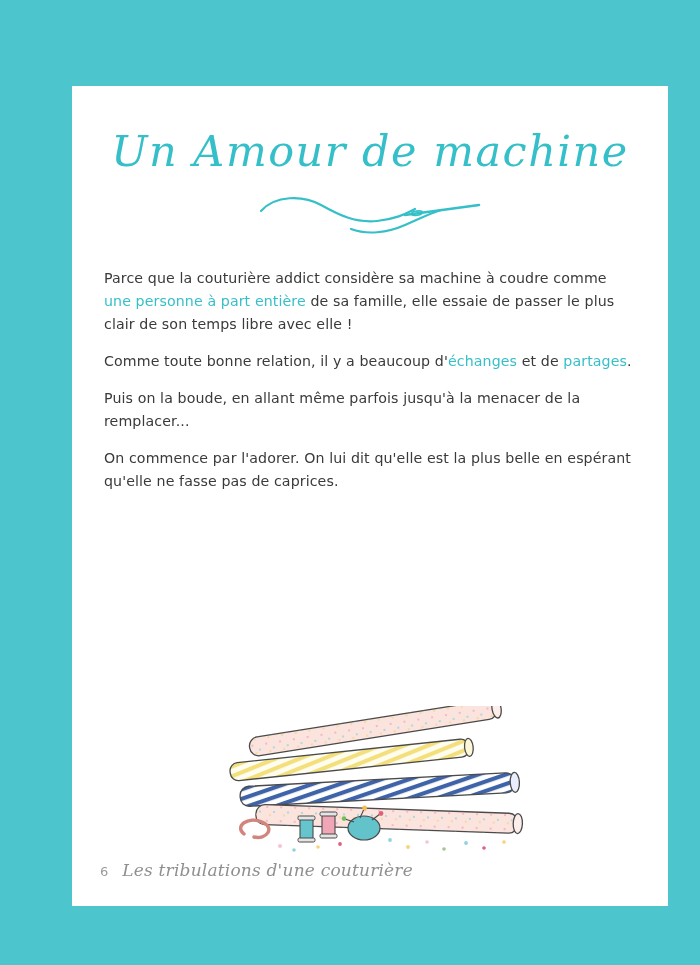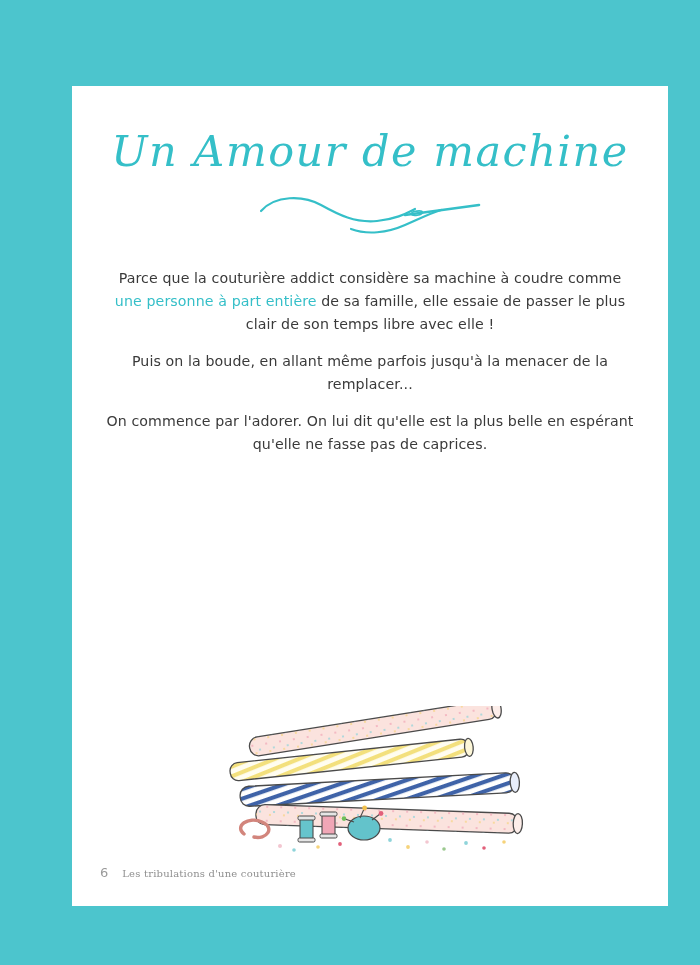--- a/index.html
+++ b/index.html
@@ -49,21 +49,20 @@
   .body-text {
     margin: 26px 32px 0 32px;
     color: #3a3a3a;
     font-family: "DejaVu Sans", sans-serif;
     font-size: 14.2px;
     line-height: 1.62;
     letter-spacing: 0.1px;
   }
   .body-text p {
     margin: 0 0 14px 0;
-    text-align: center;
   }
   .hl {
     color: #35bfc8;
   }
 
   
   .illustration {
     position: absolute;
     left: 150px;
     top: 620px;
@@ -81,21 +80,22 @@
     gap: 14px;
     color: #8a8a8a;
   }
   .folio {
     font-family: "DejaVu Sans", sans-serif;
     font-size: 13px;
     color: #9a9a9a;
   }
   .running-head {
     font-family: "DejaVu Serif", serif;
-    font-size: 10px;
+    font-style: italic;
+    font-size: 17px;
     color: #8f8f8f;
     letter-spacing: 0.2px;
   }
 </style>
 </head>
 <body>
 
 <div class="page">
 
   <h1 class="title">Un Amour de machine</h1>
@@ -105,20 +105,23 @@
       <path d="M6 22 C 20 6, 48 6, 66 16 C 84 26, 100 34, 122 32 C 142 30, 152 24, 160 20" fill="none" stroke="#35bfc8" stroke-width="2.2" stroke-linecap="round"></path>
       <path d="M96 40 C 112 46, 132 44, 150 36 C 166 29, 176 24, 186 21" fill="none" stroke="#35bfc8" stroke-width="2.2" stroke-linecap="round"></path>
       <path d="M150 26 L 224 16" fill="none" stroke="#35bfc8" stroke-width="2.6" stroke-linecap="round"></path>
       <ellipse cx="162" cy="24.2" rx="5.5" ry="2.1" fill="none" stroke="#35bfc8" stroke-width="1.6" transform="rotate(-8 162 24.2)"></ellipse>
     </svg>
   </div>
 
   <div class="body-text">
     <p>
       <span>Parce que la couturière addict considère sa machine à coudre comme </span><span class="hl">une personne à part entière</span><span> de sa famille, elle essaie de passer le plus clair de son temps libre avec elle !</span>
+    </p>
+    <p>
+      <span>Comme toute bonne relation, il y a beaucoup d'</span><span class="hl">échanges</span><span> et de </span><span class="hl">partages</span><span>.</span>
     </p>
     <p>
       <span>Puis on la boude, en allant même parfois jusqu'à la menacer de la remplacer...</span>
     </p>
     <p>
       <span>On commence par l'adorer. On lui dit qu'elle est la plus belle en espérant qu'elle ne fasse pas de caprices.</span>
     </p>
   </div>
 
   <div class="illustration">

